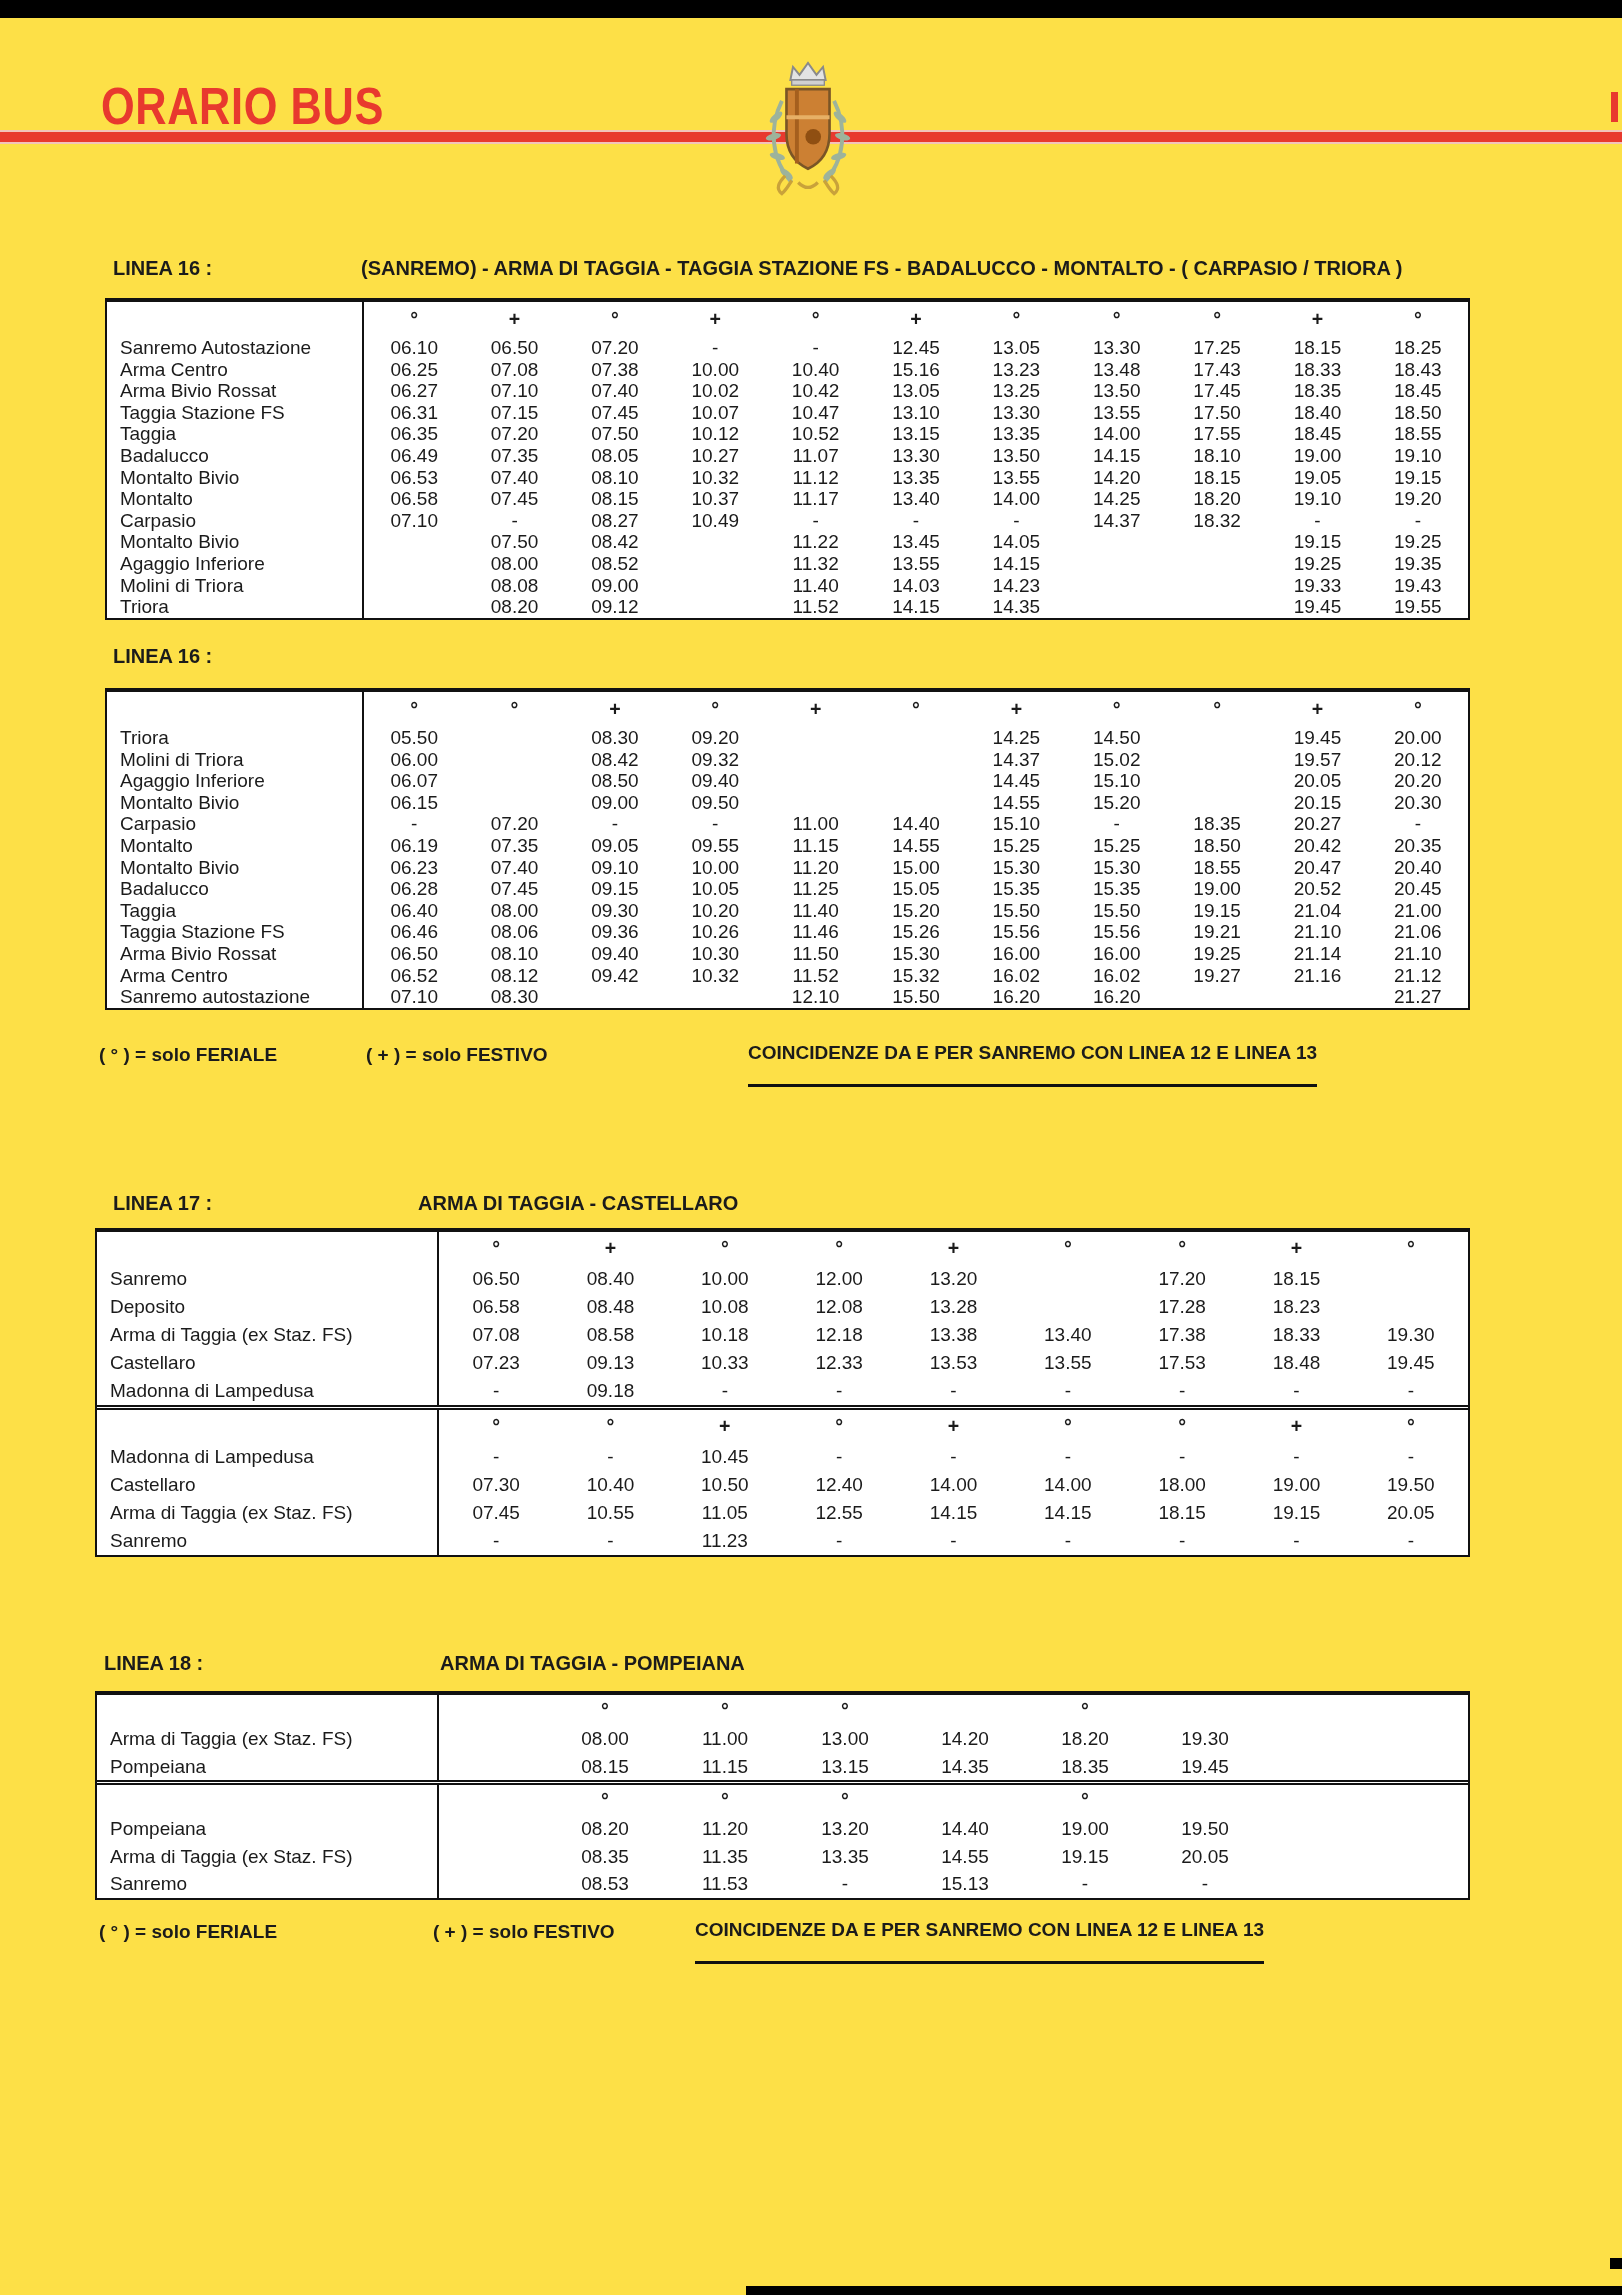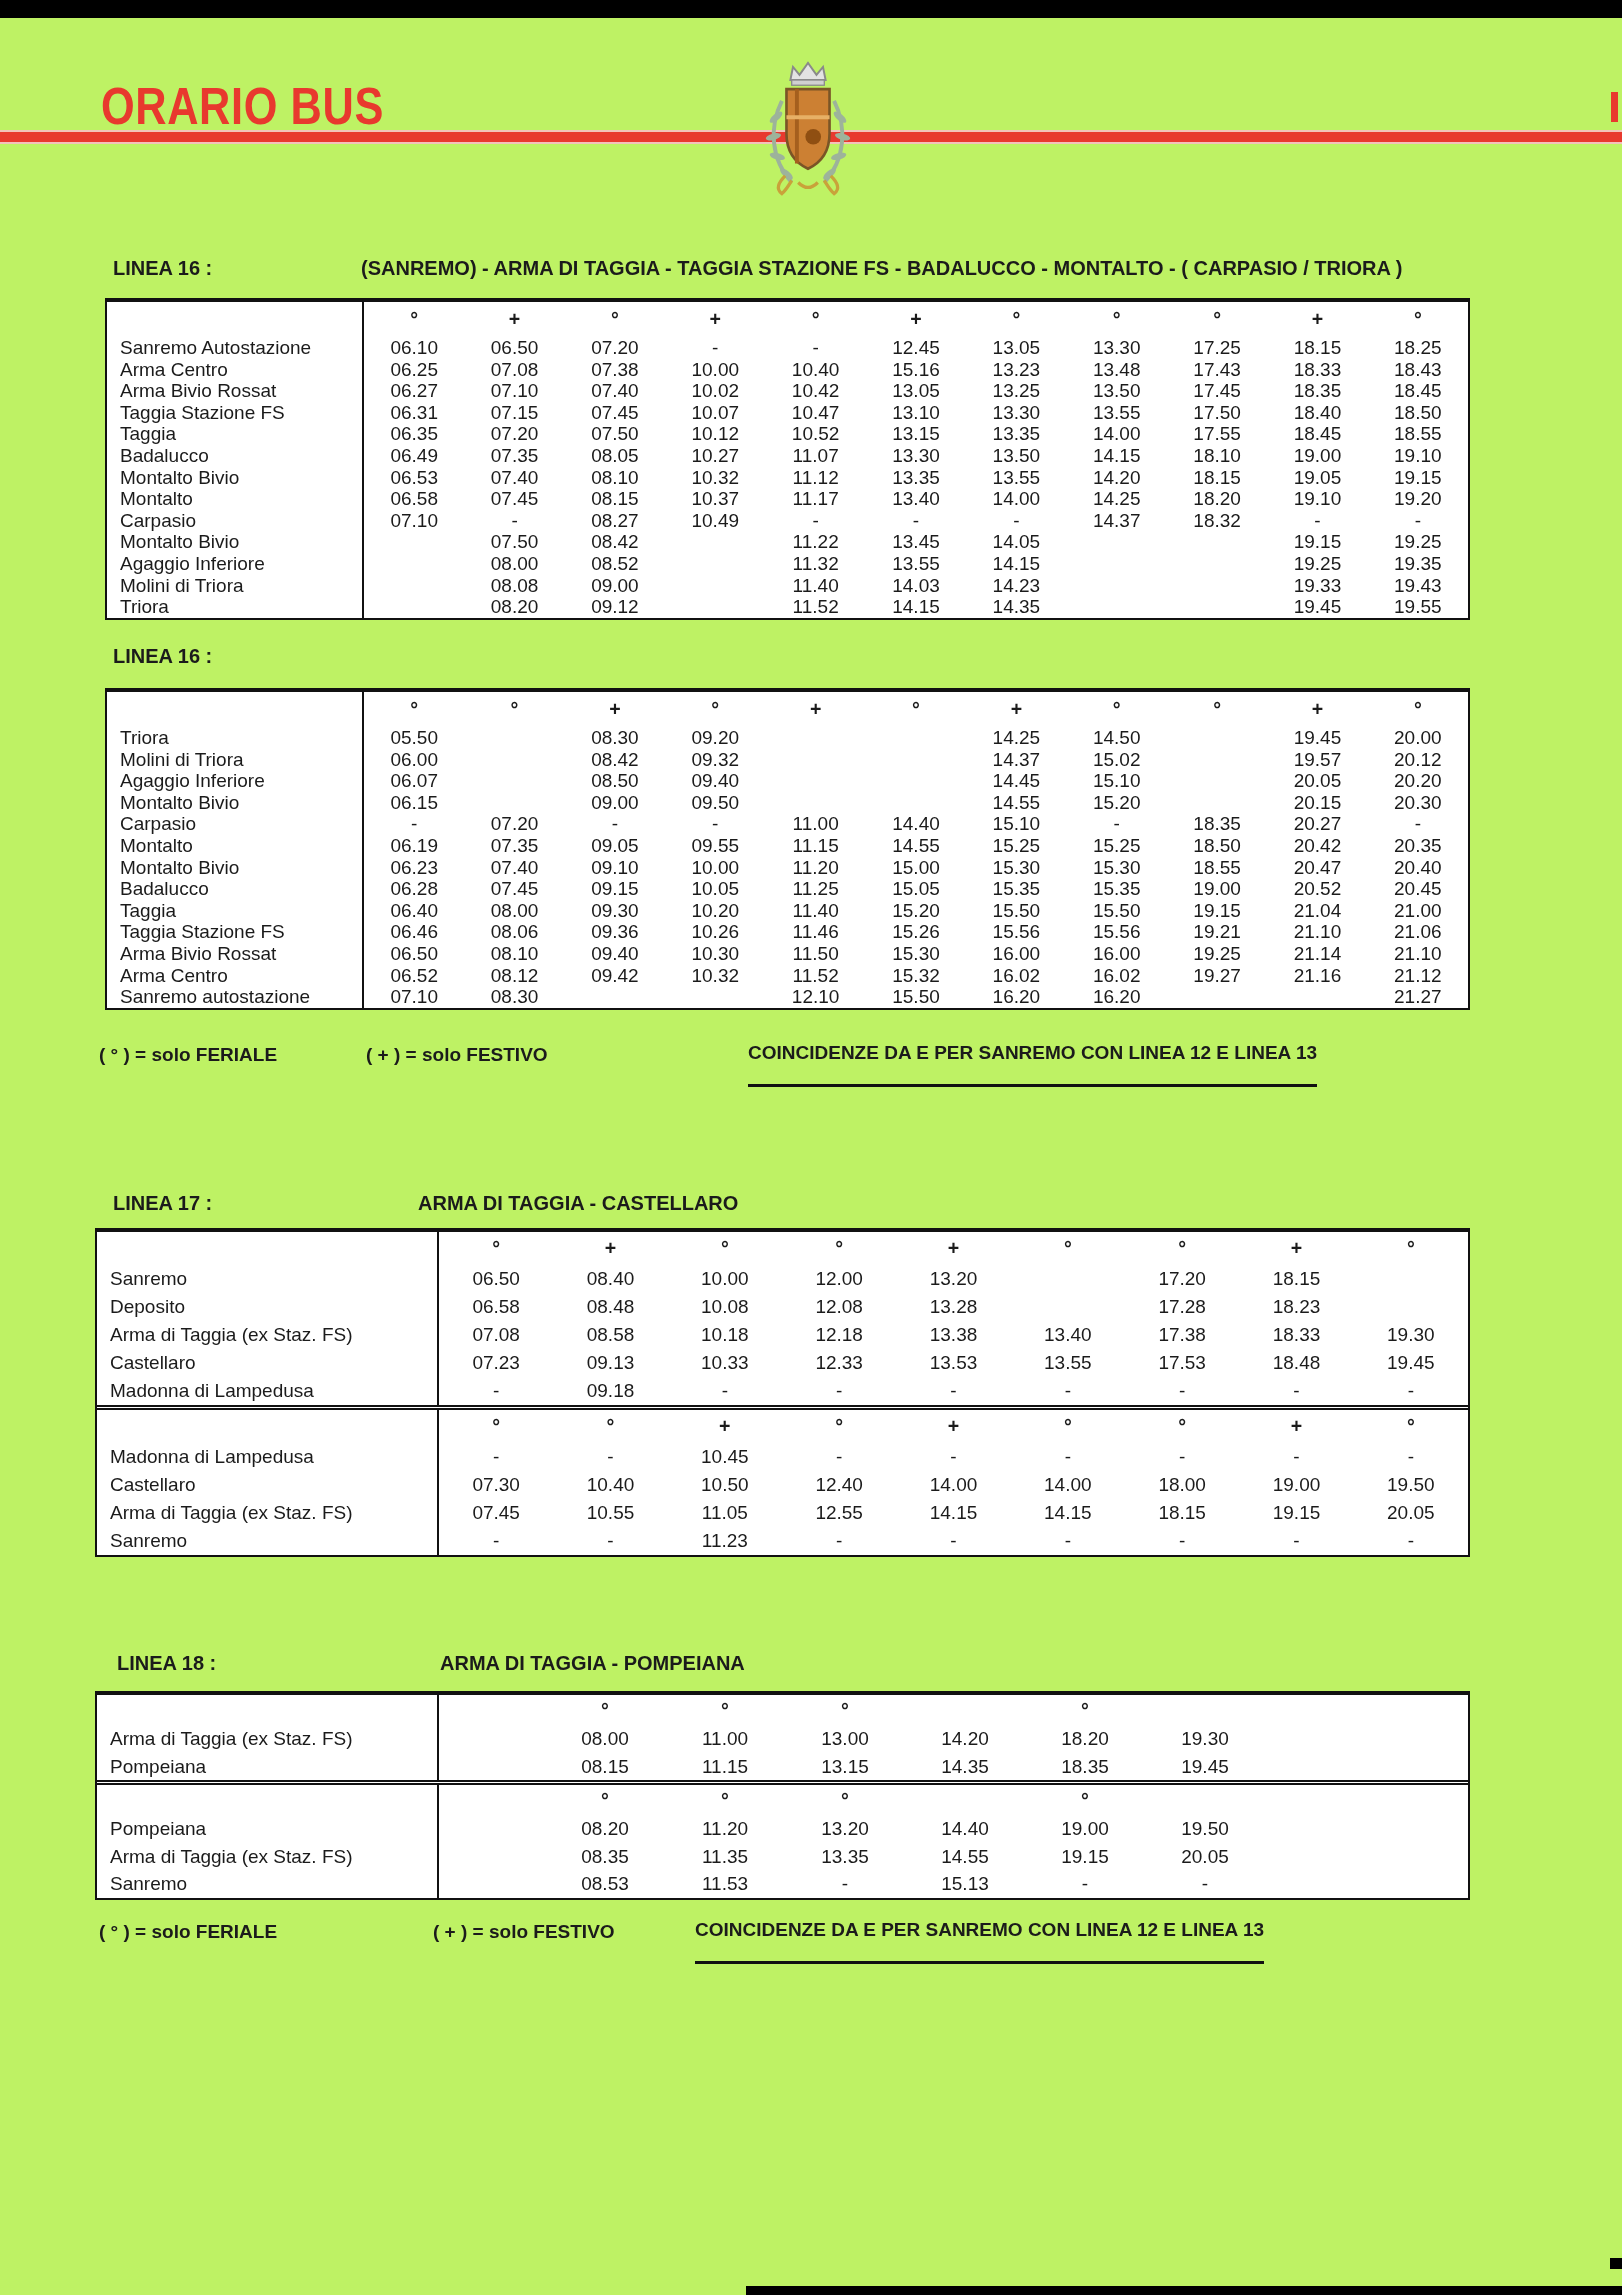--- a/index.html
+++ b/index.html
@@ -1,17 +1,17 @@
 <!DOCTYPE html>
 <html style="font-size:10.5px"><head>
 <meta charset="utf-8">
 <style>
   html,body{margin:0;padding:0;background:#888;}
   #page{
-    position:relative;width:1623px;height:2295px;background:#bef264;
+    position:relative;width:1623px;height:2295px;background:#fde047;
     font-family:"Liberation Sans",sans-serif;color:#1b1b1b;overflow:hidden;
   }
   .abs{position:absolute;}
   
   .top-bar{left:0;top:0;width:1623px;height:18.3px;background:#000;}
   .bottom-bar{left:746px;top:2286px;width:877px;height:9.2px;background:#000;}
   .right-tick{left:1610px;top:2258px;width:13px;height:10.5px;background:#000;}
   .red-mark{left:1611px;top:92px;width:6.5px;height:30px;background:#e8392e;}
   
   .main-title{
@@ -546,21 +546,21 @@
         <div class="cell time-cell">11.23</div>
         <div class="cell time-cell">-</div>
         <div class="cell time-cell">-</div>
         <div class="cell time-cell">-</div>
         <div class="cell time-cell">-</div>
         <div class="cell time-cell">-</div>
         <div class="cell time-cell">-</div>
       </div>
     </div>
 
-  <div class="abs line-label" style="left:117px;top:1652px;">LINEA 18 :</div>
+  <div class="abs line-label" style="left:104px;top:1652px;">LINEA 18 :</div>
   <div class="abs route-label" style="left:440px;top:1652px;">ARMA DI TAGGIA - POMPEIANA</div>
   <div class="abs tbox box18" style="left:95px;top:1691px;width:1375px;">
       <div class="grid">
         <div class="cell name-cell sym"></div>
         <div class="cell sym"></div>
         <div class="cell sym sym-cell">°</div>
         <div class="cell sym sym-cell">°</div>
         <div class="cell sym sym-cell">°</div>
         <div class="cell sym sym-cell"></div>
         <div class="cell sym sym-cell">°</div>

